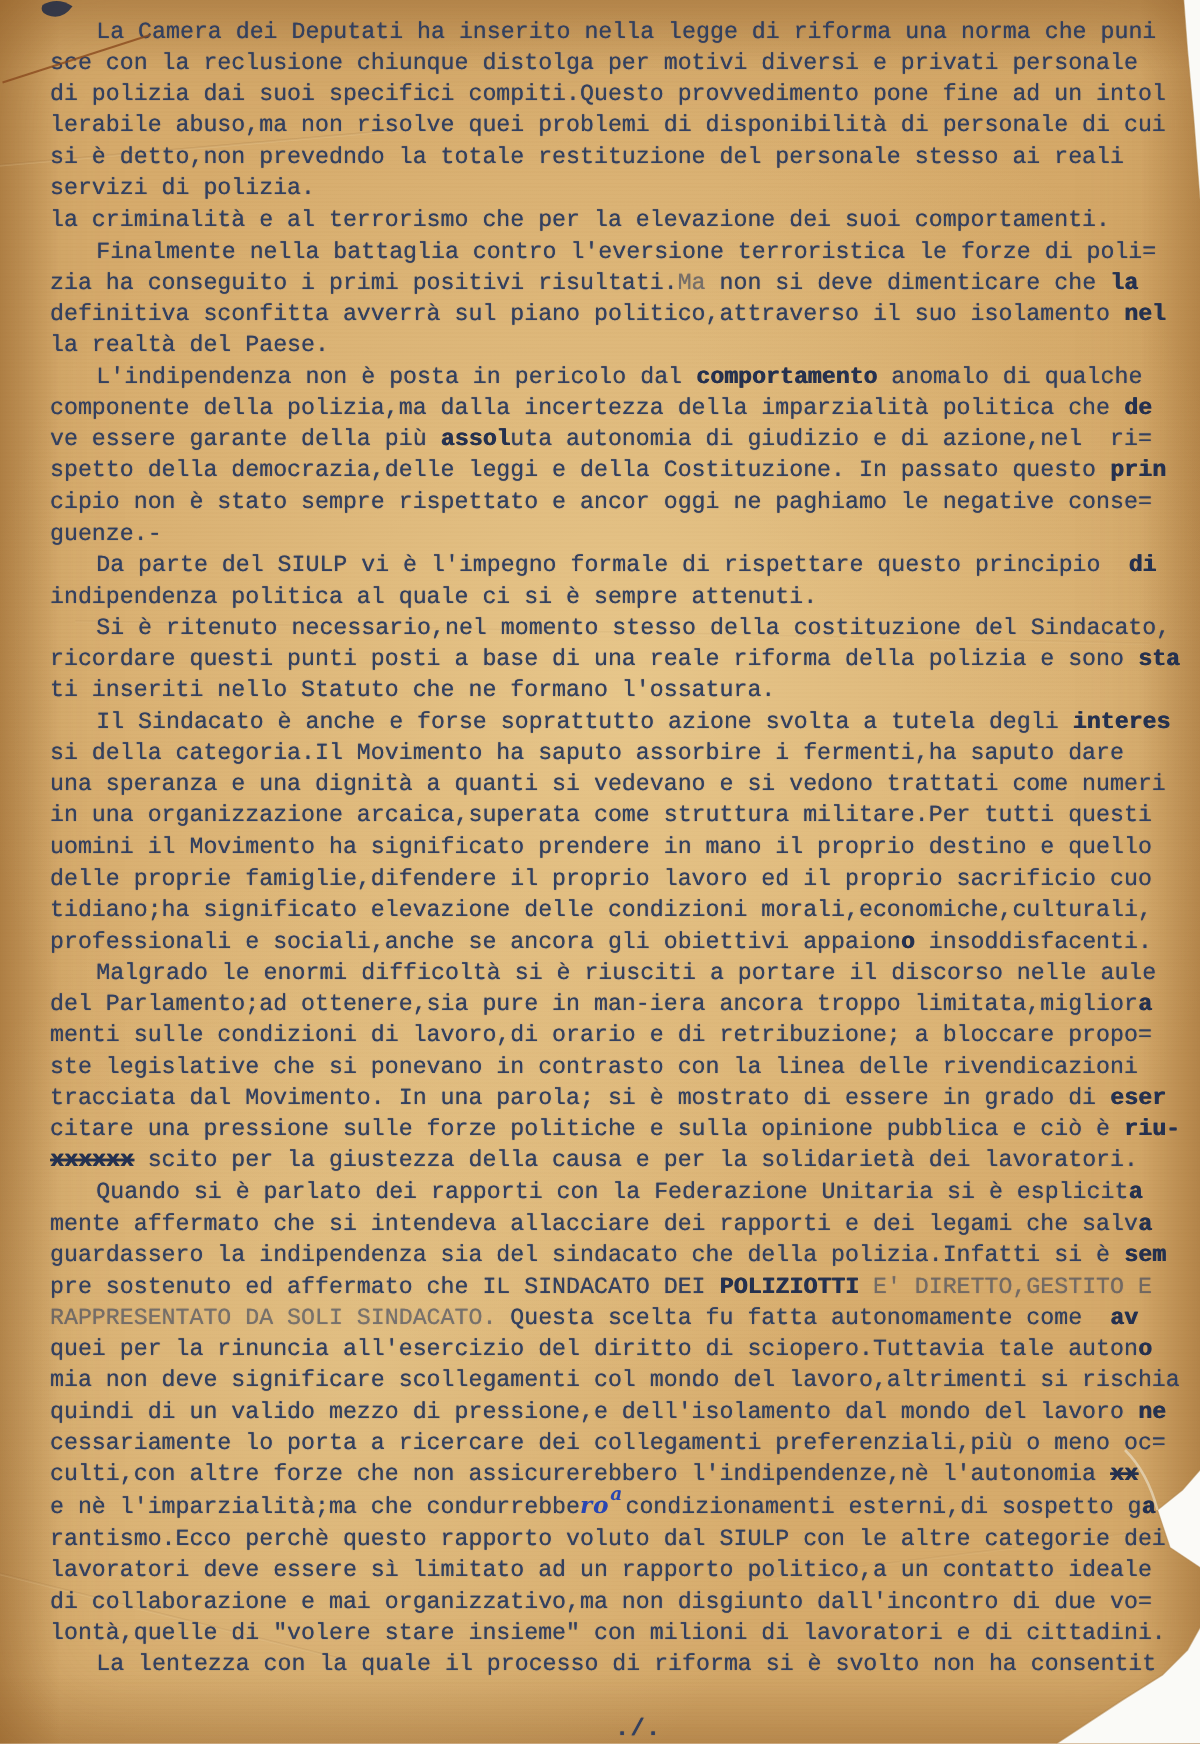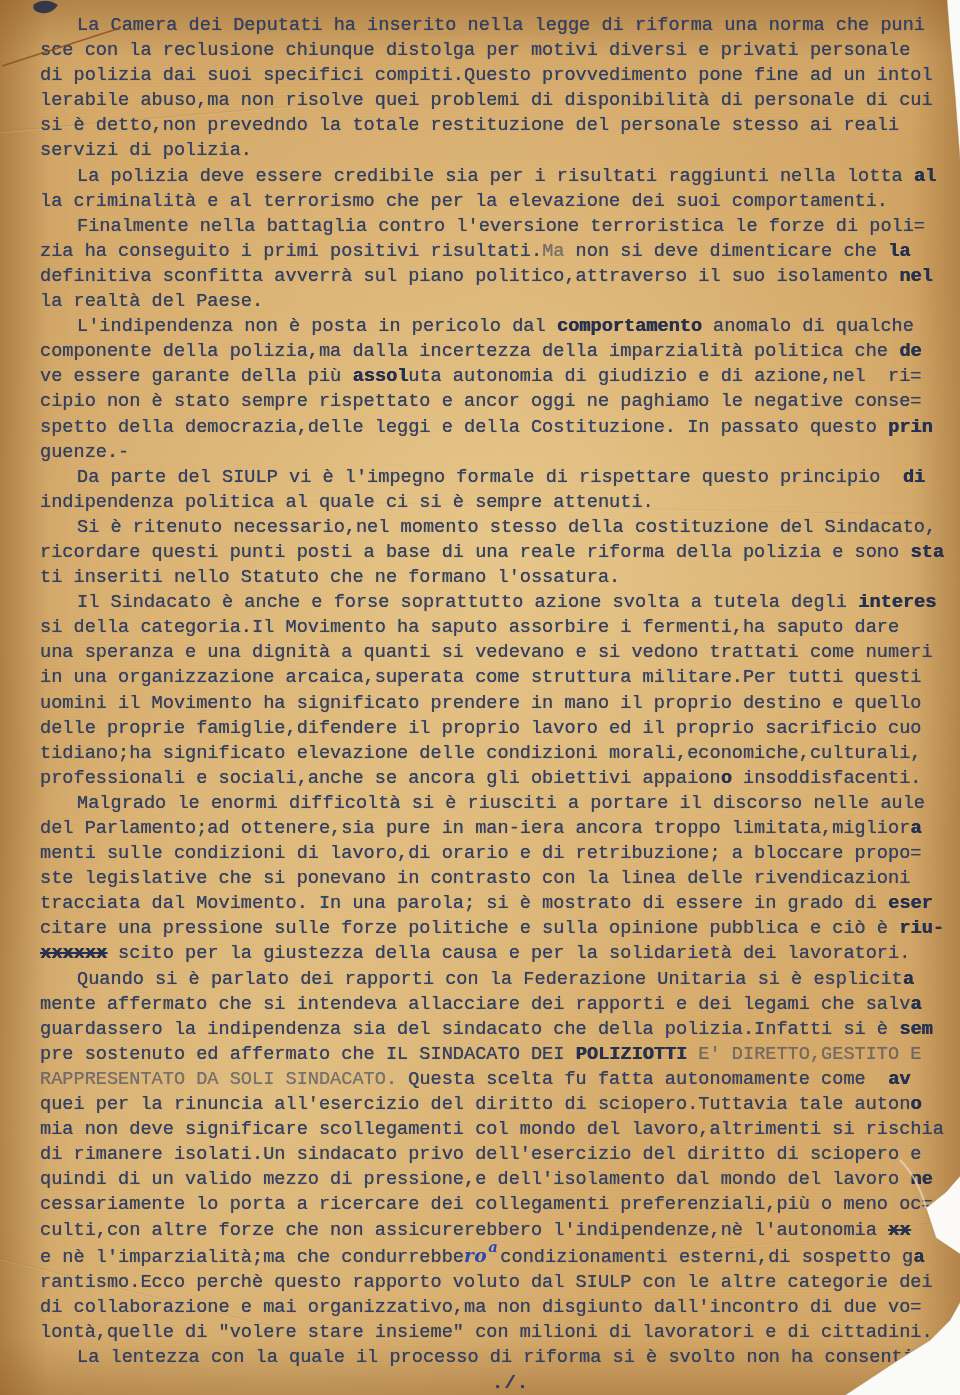--- a/index.html
+++ b/index.html
@@ -62,31 +62,30 @@
       <i></i>
     </div>
 
   <div class="textblock" id="text-block">
       <div class="line indent"><span>La Camera dei Deputati ha inserito nella legge di riforma una norma che pu</span><span class="sg-u">ni</span></div>
       <div class="line"><span>sce con la reclusione chiunque distolga per motivi diversi e privati personale</span></div>
       <div class="line"><span>di polizia dai suoi specifici compiti.Questo provvedimento pone fine ad un into</span><span class="sg-u">l</span></div>
       <div class="line"><span>lerabile abuso,ma non risolve quei problemi di disponibilità di personale di cui</span></div>
       <div class="line"><span>si è detto,non prevedndo la totale restituzione del personale stesso ai reali</span></div>
       <div class="line"><span>servizi di polizia.</span></div>
-      <div class="line indent"><span>La polizia deve essere credibile sia per i risultati raggiunti nella lotta </span><span class="sg-b sg-u">al</span></div>
       <div class="line"><span>la criminalità e al terrorismo che per la elevazione dei suoi comportamenti.</span></div>
       <div class="line indent"><span>Finalmente nella battaglia contro l'eversione terroristica le forze di poli=</span></div>
       <div class="line"><span>zia ha conseguito i primi positivi risultati.</span><span class="sg-f">Ma</span><span> non si deve dimenticare che </span><span class="sg-b">la</span></div>
       <div class="line"><span>definitiva sconfitta avverrà sul piano politico,attraverso il suo isolamento </span><span class="sg-b sg-u">nel</span></div>
       <div class="line"><span>la realtà del Paese.</span></div>
       <div class="line indent"><span>L'indipendenza non è posta in pericolo dal </span><span class="sg-b">comportamento</span><span> anomalo di qualche</span></div>
       <div class="line"><span>componente della polizia,ma dalla incertezza della imparzialità politica che </span><span class="sg-b sg-u">de</span></div>
       <div class="line"><span>ve essere garante della più </span><span class="sg-b">assol</span><span>uta autonomia di giudizio e di azione,nel  ri=</span></div>
+      <div class="line"><span>spetto della democrazia,delle leggi e della Costituzione. In passato questo </span><span class="sg-b">pri</span><span class="sg-b sg-u">n</span></div>
       <div class="line"><span>cipio non è stato sempre rispettato e ancor oggi ne paghiamo le negative conse=</span></div>
-      <div class="line"><span>spetto della democrazia,delle leggi e della Costituzione. In passato questo </span><span class="sg-b">pri</span><span class="sg-b sg-u">n</span></div>
       <div class="line"><span>guenze.-</span></div>
       <div class="line indent"><span>Da parte del SIULP vi è l'impegno formale di rispettare questo principio  </span><span class="sg-b">di</span></div>
       <div class="line"><span>indipendenza politica al quale ci si è sempre attenuti.</span></div>
       <div class="line indent"><span>Si è ritenuto necessario,nel momento stesso della costituzione del Sindacato,</span></div>
       <div class="line"><span>ricordare questi punti posti a base di una reale riforma della polizia e sono </span><span class="sg-b">st</span><span class="sg-b sg-u">a</span></div>
       <div class="line"><span>ti inseriti nello Statuto che ne formano l'ossatura.</span></div>
       <div class="line indent"><span>Il Sindacato è anche e forse soprattutto azione svolta a tutela degli </span><span class="sg-b">intere</span><span class="sg-b sg-u">s</span></div>
       <div class="line"><span>si della categoria.Il Movimento ha saputo assorbire i fermenti,ha saputo dare</span></div>
       <div class="line"><span>una speranza e una dignità a quanti si vedevano e si vedono trattati come numeri</span></div>
       <div class="line"><span>in una organizzazione arcaica,superata come struttura militare.Per tutti questi</span></div>
@@ -101,26 +100,26 @@
       <div class="line"><span>tracciata dal Movimento. In una parola; si è mostrato di essere in grado di </span><span class="sg-b">es</span><span class="sg-b sg-u">er</span></div>
       <div class="line"><span>citare una pressione sulle forze politiche e sulla opinione pubblica e ciò è </span><span class="sg-b">r</span><span class="sg-b sg-u">iu</span><span class="sg-b">-</span></div>
       <div class="line"><span class="sg-b sg-s">xxxxxx</span><span> scito per la giustezza della causa e per la solidarietà dei lavoratori.</span></div>
       <div class="line indent"><span>Quando si è parlato dei rapporti con la Federazione Unitaria si è esplicit</span><span class="sg-b sg-u">a</span></div>
       <div class="line"><span>mente affermato che si intendeva allacciare dei rapporti e dei legami che salv</span><span class="sg-b sg-u">a</span></div>
       <div class="line"><span>guardassero la indipendenza sia del sindacato che della polizia.Infatti si è </span><span class="sg-b">se</span><span class="sg-b sg-u">m</span></div>
       <div class="line"><span>pre sostenuto ed affermato che IL SINDACATO DEI </span><span class="sg-b">POLIZIOTTI</span><span class="sg-f"> E' DIRETTO,GESTITO E</span></div>
       <div class="line"><span class="sg-f">RAPPRESENTATO DA SOLI SINDACATO.</span><span> Questa scelta fu fatta autonomamente come  </span><span class="sg-b sg-u">av</span></div>
       <div class="line"><span>quei per la rinuncia all'esercizio del diritto di sciopero.Tuttavia tale auton</span><span class="sg-b sg-u">o</span></div>
       <div class="line"><span>mia non deve significare scollegamenti col mondo del lavoro,altrimenti si rischia</span></div>
-      <div class="line"><span>di rimanere isolati.Un sindacato privo dell'esercizio del diritto di sciopero e</span></div>
       <div class="line"><span>quindi di un valido mezzo di pressione,e dell'isolamento dal mondo del lavoro </span><span class="sg-b">n</span><span class="sg-b sg-u">e</span></div>
       <div class="line"><span>cessariamente lo porta a ricercare dei collegamenti preferenziali,più o meno oc=</span></div>
       <div class="line"><span>culti,con altre forze che non assicurerebbero l'indipendenze,nè l'autonomia </span><span class="sg-b sg-s">xx</span></div>
       <div class="line"><span>e nè l'imparzialità;ma che condurrebbe</span><span class="sg-h">ro</span><span class="sg-h sg-p">a</span><span>condizionamenti esterni,di sospetto g</span><span class="sg-b sg-u">a</span></div>
       <div class="line"><span>rantismo.Ecco perchè questo rapporto voluto dal SIULP con le altre categorie dei</span></div>
+      <div class="line"><span>lavoratori deve essere sì limitato ad un rapporto politico,a un contatto ideale</span></div>
       <div class="line"><span>di collaborazione e mai organizzativo,ma non disgiunto dall'incontro di due vo=</span></div>
       <div class="line"><span>lontà,quelle di "volere stare insieme" con milioni di lavoratori e di cittadini.</span></div>
       <div class="line indent"><span>La lentezza con la quale il processo di riforma si è svolto non ha consentit</span></div>
     </div>
 
   <div class="cont-mark">./.</div>
 
   <svg class="overlay" width="960" height="1395" viewBox="0 0 960 1395">
 
     <path d="M34,4 q12,-7 24,1 q-7,10 -17,8 q-10,-2 -7,-9 Z" fill="#1e2a47" opacity="0.85"></path>

